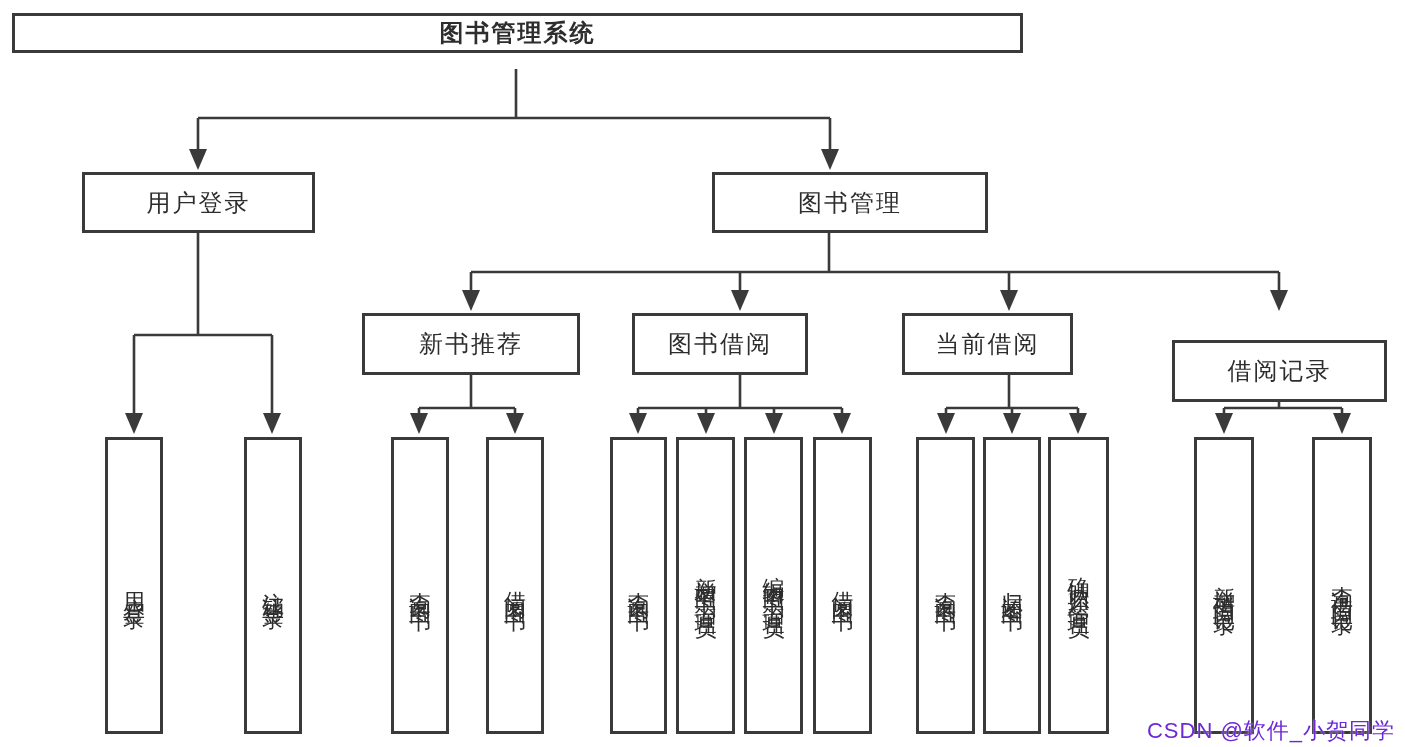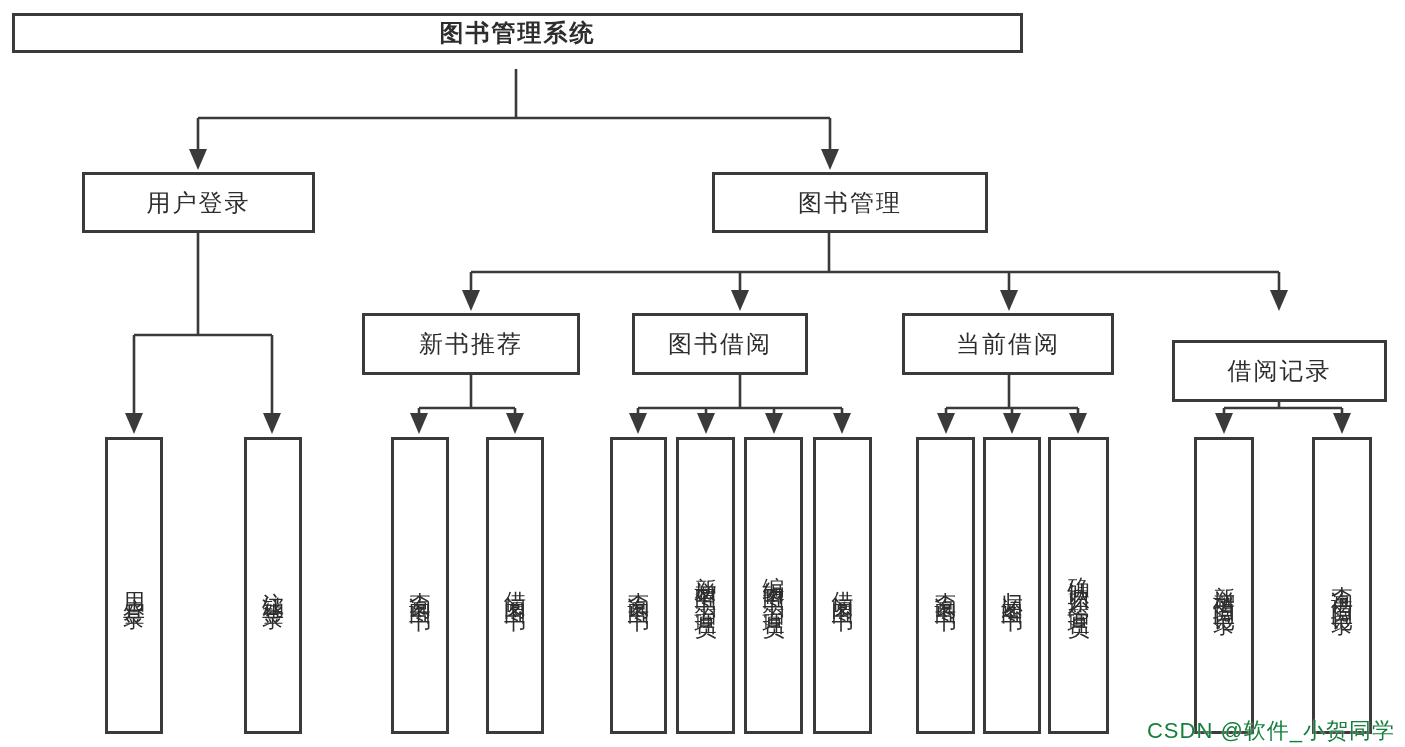--- a/index.html
+++ b/index.html
@@ -15,21 +15,21 @@
     white-space:nowrap;
   }
   .h-node{font-size:24px;letter-spacing:2px;}
   .v-node{
     writing-mode:vertical-rl;text-orientation:mixed;
     font-size:22px;letter-spacing:6px;line-height:1;
   }
   .watermark{
     position:absolute;right:10px;bottom:1px;
     font-size:22px;letter-spacing:1px;
-    color:#15803d;text-shadow:0 0 2px rgba(255,255,255,0.9);
+    color:#6d28d9;text-shadow:0 0 2px rgba(255,255,255,0.9);
     pointer-events:none;
   }
 </style>
 </head>
 <body>
 
 <div class="canvas">
 
   <svg class="connectors" viewBox="0 0 1405 747" xmlns="http://www.w3.org/2000/svg">
     <path fill="none" stroke="#3a3a3a" stroke-width="2.6" d="
@@ -64,21 +64,21 @@
     </g>
   </svg>
 
   <div class="node h-node" style="left:12px;top:13px;width:1011px;height:40px;font-weight:bold;">图书管理系统</div>
 
   <div class="node h-node" style="left:82px;top:172px;width:233px;height:61px;">用户登录</div>
   <div class="node h-node" style="left:712px;top:172px;width:276px;height:61px;">图书管理</div>
 
   <div class="node h-node" style="left:362px;top:313px;width:218px;height:62px;">新书推荐</div>
   <div class="node h-node" style="left:632px;top:313px;width:176px;height:62px;">图书借阅</div>
-  <div class="node h-node" style="left:902px;top:313px;width:212px;height:62px;">当前借阅</div>
+  <div class="node h-node" style="left:902px;top:313px;width:171px;height:62px;">当前借阅</div>
   <div class="node h-node" style="left:1172px;top:313px;width:215px;height:62px;margin-top:27px;">借阅记录</div>
 
   <div class="node v-node" style="left:105px;top:437px;width:58px;height:297px;">用户登录</div>
   <div class="node v-node" style="left:244px;top:437px;width:58px;height:297px;">注销登录</div>
 
   <div class="node v-node" style="left:391px;top:437px;width:58px;height:297px;">查询图书</div>
   <div class="node v-node" style="left:486px;top:437px;width:58px;height:297px;">借阅图书</div>
 
   <div class="node v-node" style="left:610px;top:437px;width:57px;height:297px;">查询图书</div>
   <div class="node v-node" style="left:676px;top:437px;width:59px;height:297px;">新增图书（管理员）</div>

